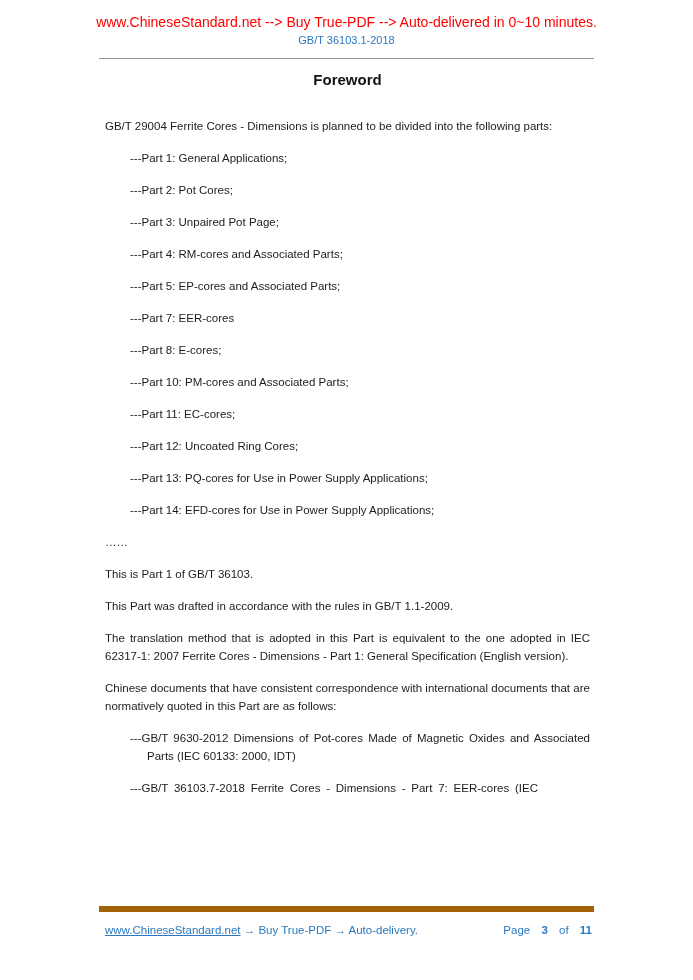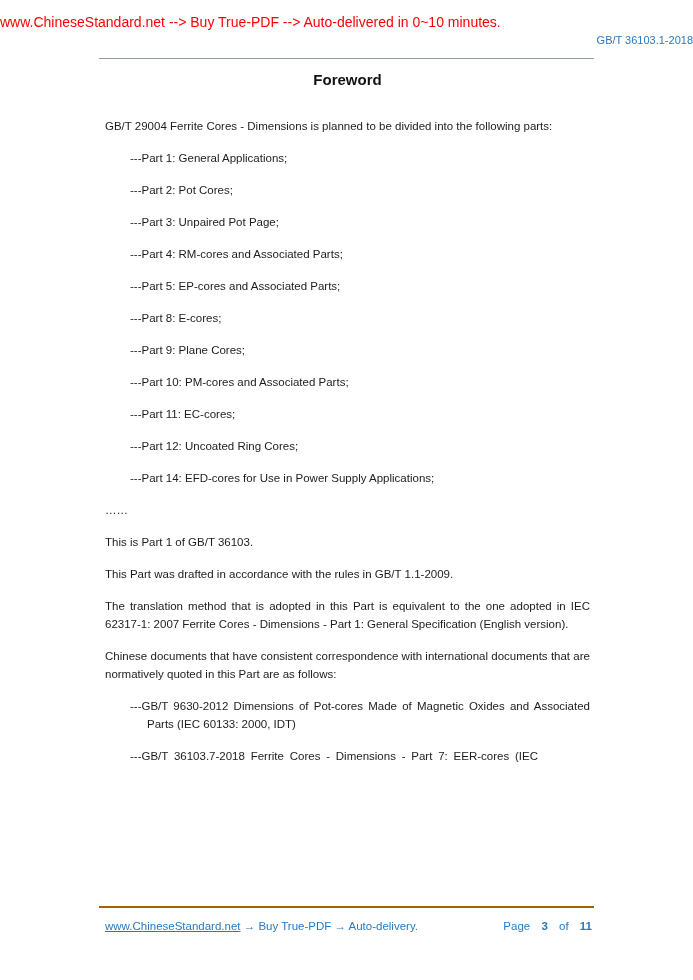--- a/index.html
+++ b/index.html
@@ -4,39 +4,39 @@
 <style>
   * { margin:0; padding:0; box-sizing:border-box; }
   html,body { background:#e8e8e8; }
   .page {
     width:693px; height:980px; margin:0 auto; position:relative;
     background:#ffffff; overflow:hidden;
     font-family:"Liberation Sans", sans-serif; color:#1c1c1c;
     font-size:11.5px; line-height:18px;
   }
   .banner {
-    text-align:left; padding-top:13px;
+    text-align:center; padding-top:13px;
     font-size:14px; line-height:18px; color:#ff0000;
   }
   .doc-number {
-    text-align:right; margin-top:3px;
+    text-align:center; margin-top:3px;
     font-size:11px; line-height:13px; color:#2a79c0;
   }
   .top-rule { border-top:1px solid #8f9aa6; margin:11px 99px 0 99px; height:0; }
   .content { padding:0 103px 0 105px; }
   .title { text-align:center; font-weight:bold; font-size:15px; line-height:18px; margin-top:12px; color:#111; }
   .content p { margin:0 0 14px 0; }
   .intro { margin-top:28px !important; }
   .parts p { margin:0 0 14px 25px; }
   .justify { text-align:justify; }
   .ref { margin-left:25px !important; padding-left:17px; text-indent:-17px; }
   .wide { word-spacing:2.6px; }
   .footer {
     position:absolute; left:99px; right:99px; top:906px;
-    border-top:2px solid #a16207; padding:9px 2px 0 6px;
+    border-top:6px solid #a16207; padding:9px 2px 0 6px;
     display:flex; justify-content:space-between; align-items:baseline;
     font-size:11.5px; color:#2a79c0;
   }
   .footer-link { text-decoration:underline; cursor:pointer; }
   .footer-right span { margin-left:8px; }
   .bold { font-weight:bold; }
 </style>
 </head>
 <body>
 
@@ -54,25 +54,26 @@
 
     <p class="intro">GB/T 29004 Ferrite Cores - Dimensions is planned to be divided into the following parts:</p>
 
     <div class="parts">
 
     <p>---Part 1: General Applications;</p>
         <p>---Part 2: Pot Cores;</p>
         <p>---Part 3: Unpaired Pot Page;</p>
         <p>---Part 4: RM-cores and Associated Parts;</p>
         <p>---Part 5: EP-cores and Associated Parts;</p>
+        <p>---Part 7: EER-cores</p>
         <p>---Part 8: E-cores;</p>
-        <p>---Part 9: Plane Cores;</p>
         <p>---Part 10: PM-cores and Associated Parts;</p>
         <p>---Part 11: EC-cores;</p>
         <p>---Part 12: Uncoated Ring Cores;</p>
+        <p>---Part 13: PQ-cores for Use in Power Supply Applications;</p>
         <p>---Part 14: EFD-cores for Use in Power Supply Applications;</p>
       </div>
 
     <p>……</p>
 
     <p>This is Part 1 of GB/T 36103.</p>
 
     <p>This Part was drafted in accordance with the rules in GB/T 1.1-2009.</p>
 
     <p class="justify">The translation method that is adopted in this Part is equivalent to the one adopted in IEC 62317-1: 2007 Ferrite Cores - Dimensions - Part 1: General Specification (English version).</p>

